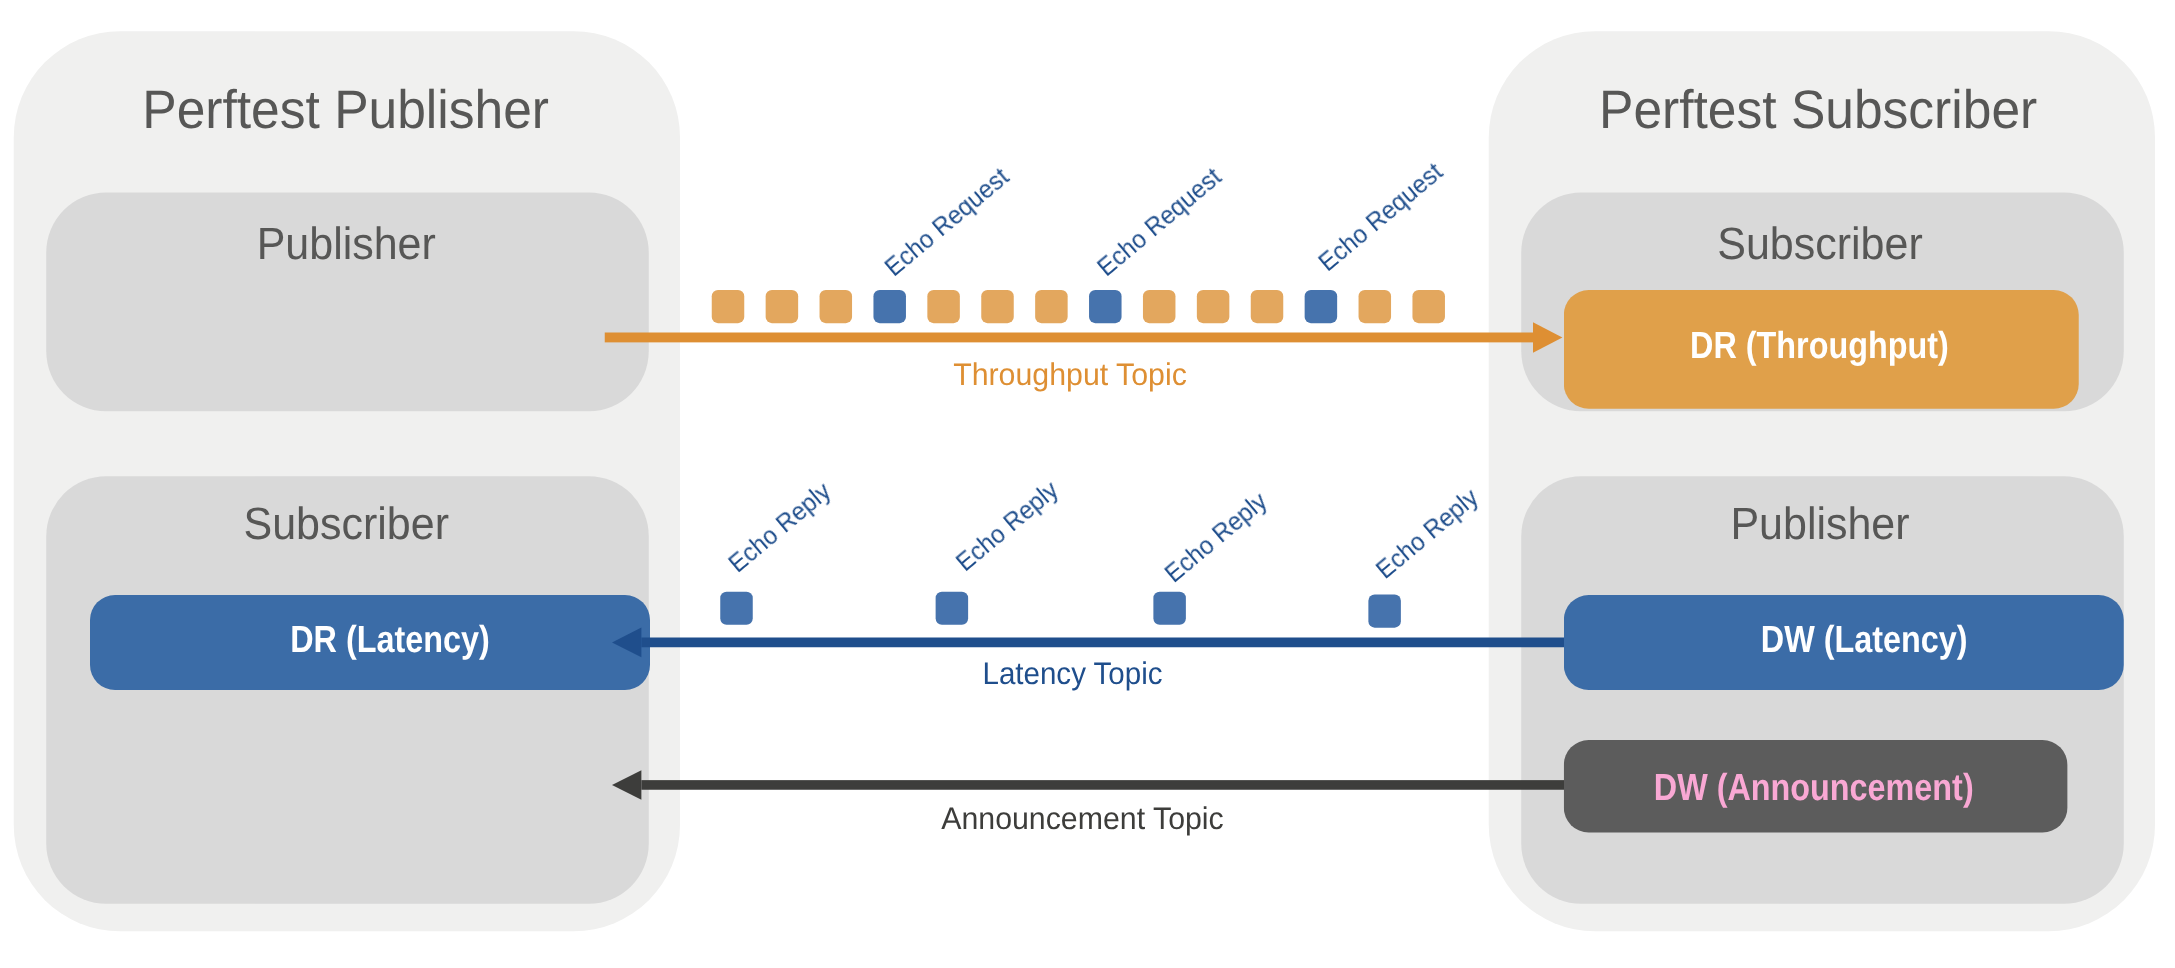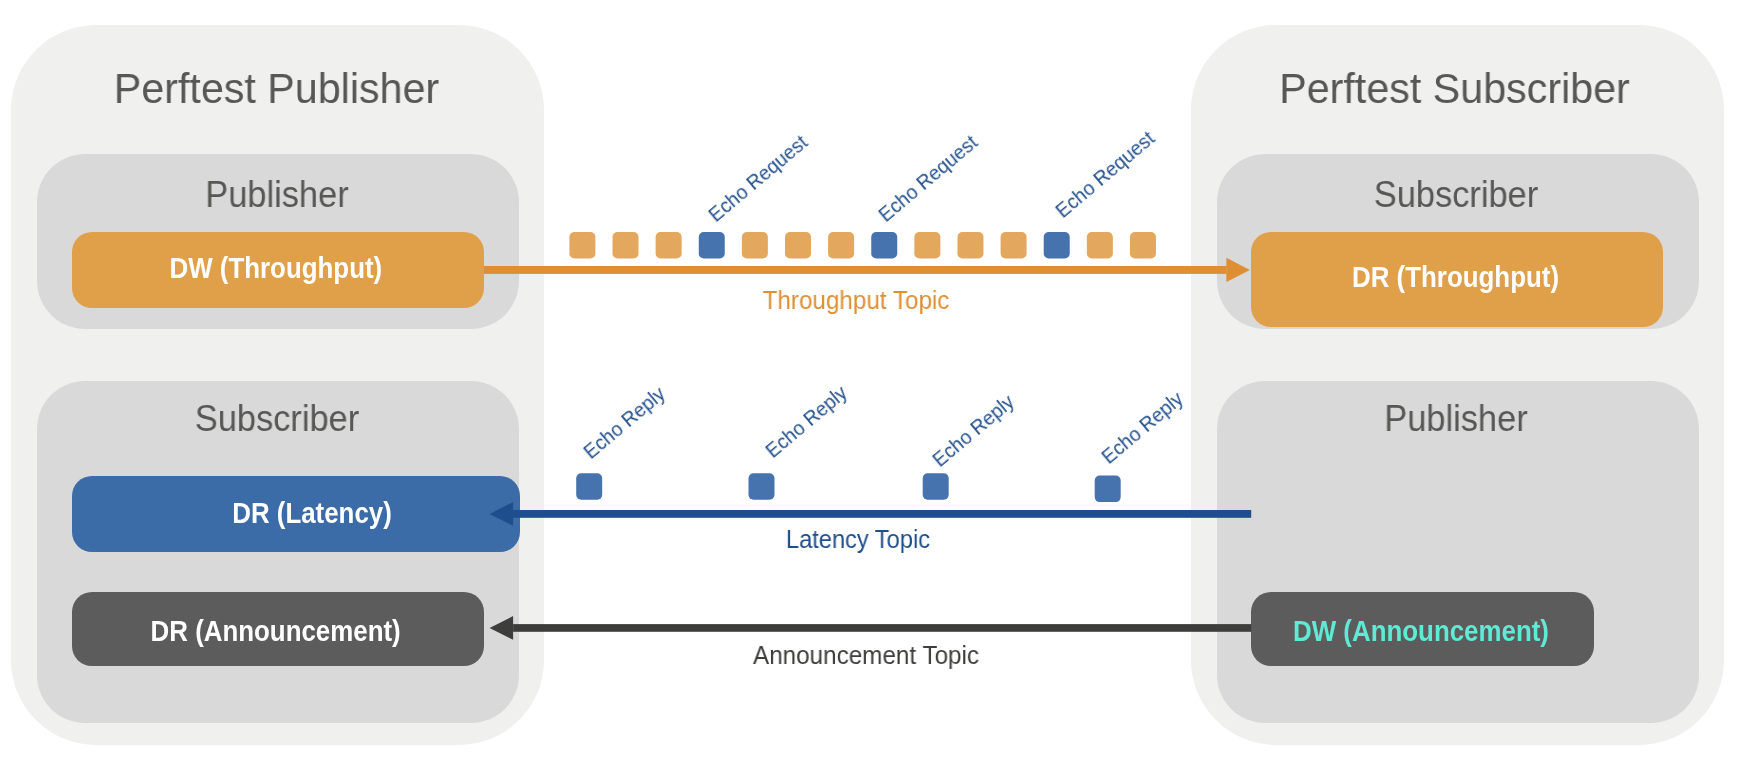--- a/index.html
+++ b/index.html
@@ -46,45 +46,42 @@
 </head>
 <body>
 
 <div id="stage">
 
   <div class="card" style="left: 11px; top: 25px; width: 533px; height: 720px; background: rgb(240, 240, 239);"></div>
   <div class="card-title" style="left: 10px; top: 67.2px; width: 533px; color: rgb(87, 87, 86);">Perftest Publisher</div>
 
   <div class="panel" style="left: 37px; top: 154px; width: 482px; height: 175px; background: rgb(217, 217, 217);"></div>
   <div class="group-title" style="left: 36px; top: 176.5px; width: 482px; color: rgb(87, 87, 86);">Publisher</div>
-  <div class="pill k-throughput" style="left: 72.1px; top: 232.2px; width: 411.7px; height: 75.5px; color: rgb(255, 255, 255); background: rgb(224, 160, 74);">
-      <span>DW (Throughput)</span>
-    </div>
 
   <div class="panel" style="left: 37px; top: 381px; width: 482px; height: 342px; background: rgb(217, 217, 217);"></div>
   <div class="group-title" style="left: 36px; top: 400.5px; width: 482px; color: rgb(87, 87, 86);">Subscriber</div>
   <div class="pill k-latency" style="left: 72.1px; top: 476px; width: 411.7px; height: 75.7px; color: rgb(255, 255, 255); background: rgb(59, 108, 167);">
       <span>DR (Latency)</span>
-    </div>
-  <div class="pill k-announcement" style="left: 72.1px; top: 591.6px; width: 411.7px; height: 73.7px; color: rgb(255, 255, 255); background: rgb(92, 92, 92);">
-      <span>DR (Announcement)</span>
     </div>
 
   <div class="card" style="left: 1191px; top: 25px; width: 533px; height: 720px; background: rgb(240, 240, 239);"></div>
   <div class="card-title" style="left: 1188px; top: 67.2px; width: 533px; color: rgb(87, 87, 86);">Perftest Subscriber</div>
 
   <div class="panel" style="left: 1217px; top: 154px; width: 482px; height: 175px; background: rgb(217, 217, 217);"></div>
   <div class="group-title" style="left: 1215px; top: 176.5px; width: 482px; color: rgb(87, 87, 86);">Subscriber</div>
   <div class="pill k-throughput" style="left: 1251.2px; top: 232.2px; width: 411.7px; height: 95px; color: rgb(255, 255, 255); background: rgb(224, 160, 74);">
       <span>DR (Throughput)</span>
     </div>
 
   <div class="panel" style="left: 1217px; top: 381px; width: 482px; height: 342px; background: rgb(217, 217, 217);"></div>
   <div class="group-title" style="left: 1215px; top: 400.5px; width: 482px; color: rgb(87, 87, 86);">Publisher</div>
-  <div class="pill k-announcement" style="left: 1251.2px; top: 591.6px; width: 343px; height: 73.7px; color: #5eead4; background: rgb(92, 92, 92);">
+  <div class="pill k-latency" style="left: 1251.2px; top: 476px; width: 411.7px; height: 75.7px; color: rgb(255, 255, 255); background: rgb(59, 108, 167);">
+      <span>DW (Latency)</span>
+    </div>
+  <div class="pill k-announcement" style="left: 1251.2px; top: 591.6px; width: 403px; height: 73.7px; color: #f9a8d4; background: rgb(92, 92, 92);">
       <span>DW (Announcement)</span>
     </div>
 
   <svg class="layer" viewBox="0 0 1740 774" width="1740" height="774">
     <g>
       <rect x="483.8" y="266.0" width="742.8" height="7.9" fill="#DE8F33"></rect>
       <path d="M1226.4 257.8 L1249.9 269.95 L1226.4 282.1 Z" fill="#DE8F33"></path>
     </g>
     <g>
       <rect x="513.1" y="510.0" width="738.1" height="7.8" fill="#1F4E8C"></rect>

